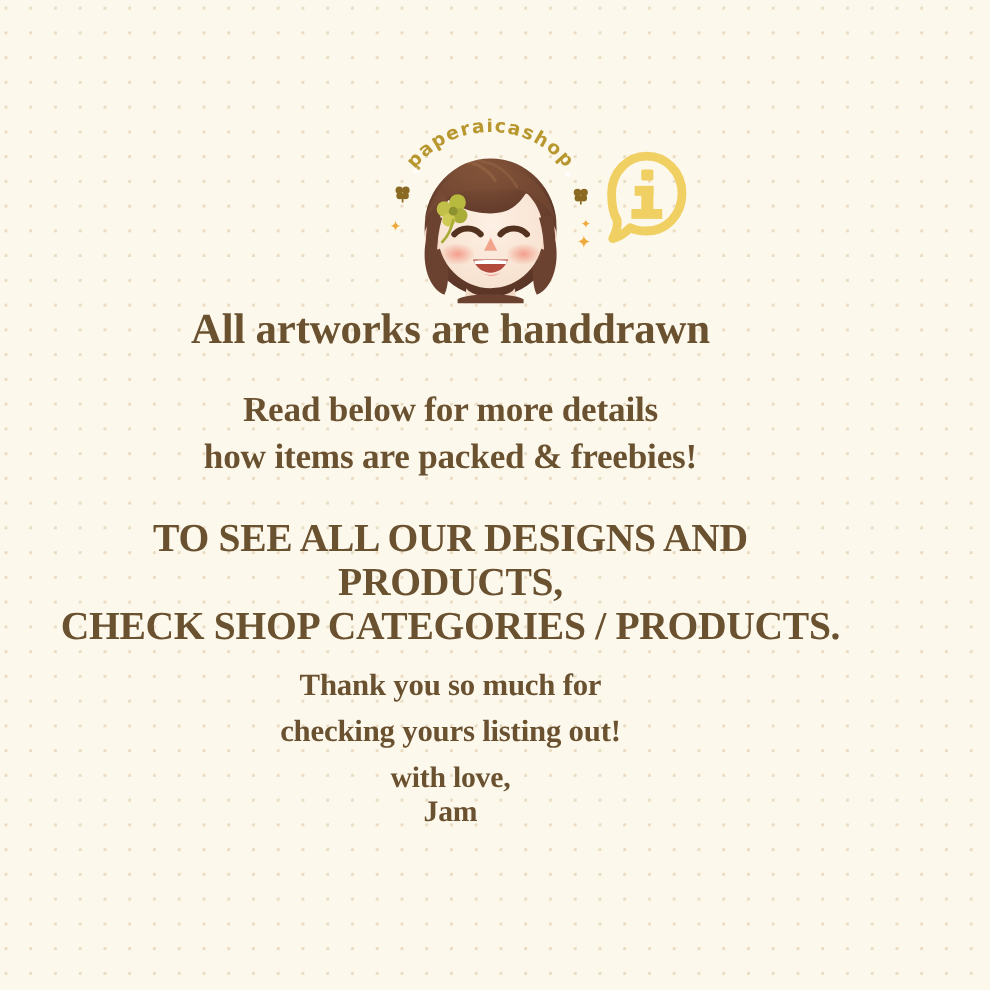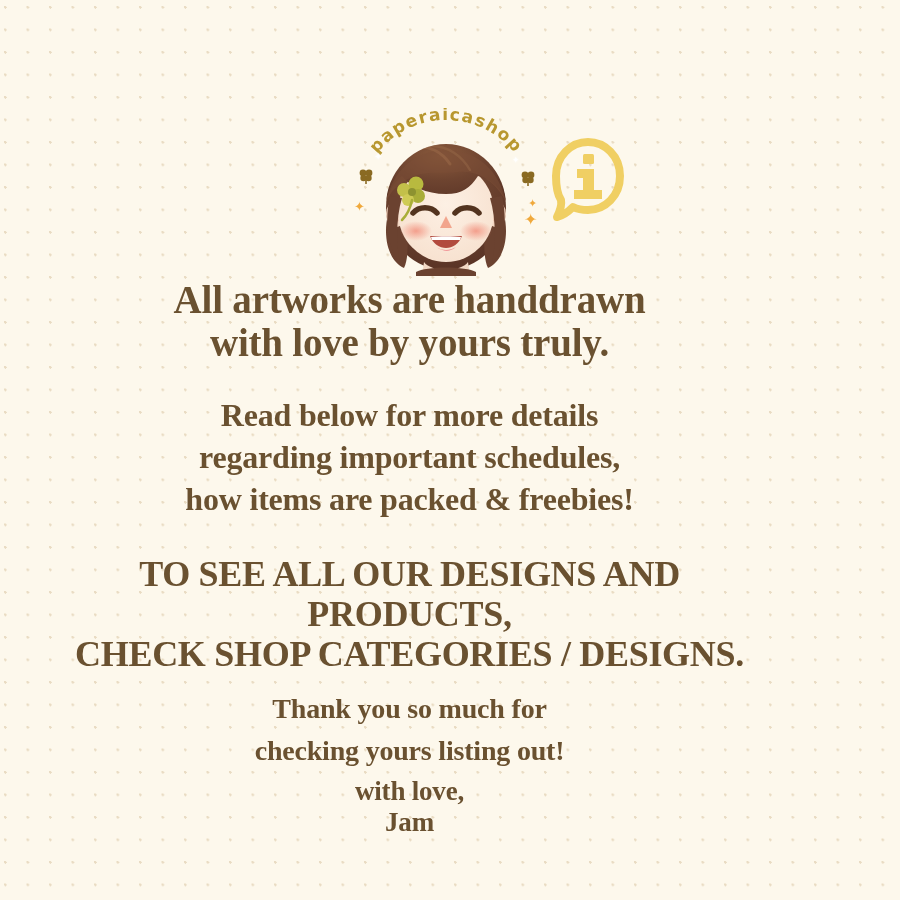--- a/index.html
+++ b/index.html
@@ -258,33 +258,31 @@
       <rect x="29" y="37" width="17" height="9" fill="#f0cf63"></rect>
       <rect x="35" y="37" width="11" height="25" fill="#f0cf63"></rect>
       <rect x="26" y="58" width="28" height="9" fill="#f0cf63"></rect>
     </svg>
   </div>
 
   <div id="content">
 
     <div class="block" id="block-intro">
       <span class="line">All artworks are handdrawn</span>
-      <span class="line">with love by yours truly.</span>
     </div>
 
     <div class="block" id="block-read">
       <span class="line">Read below for more details</span>
-      <span class="line">regarding important schedules,</span>
       <span class="line">how items are packed &amp; freebies!</span>
     </div>
 
     <div class="block" id="block-caps">
       <span class="line">TO SEE ALL OUR DESIGNS AND</span>
       <span class="line">PRODUCTS,</span>
-      <span class="line">CHECK SHOP CATEGORIES / DESIGNS.</span>
+      <span class="line">CHECK SHOP CATEGORIES / PRODUCTS.</span>
     </div>
 
     <div class="block" id="block-thanks">
       <span class="line">Thank you so much for</span>
       <span class="line">checking yours listing out!</span>
     </div>
 
     <div class="block" id="block-sign">
       <span class="line">with love,</span>
       <span class="line">Jam</span>

